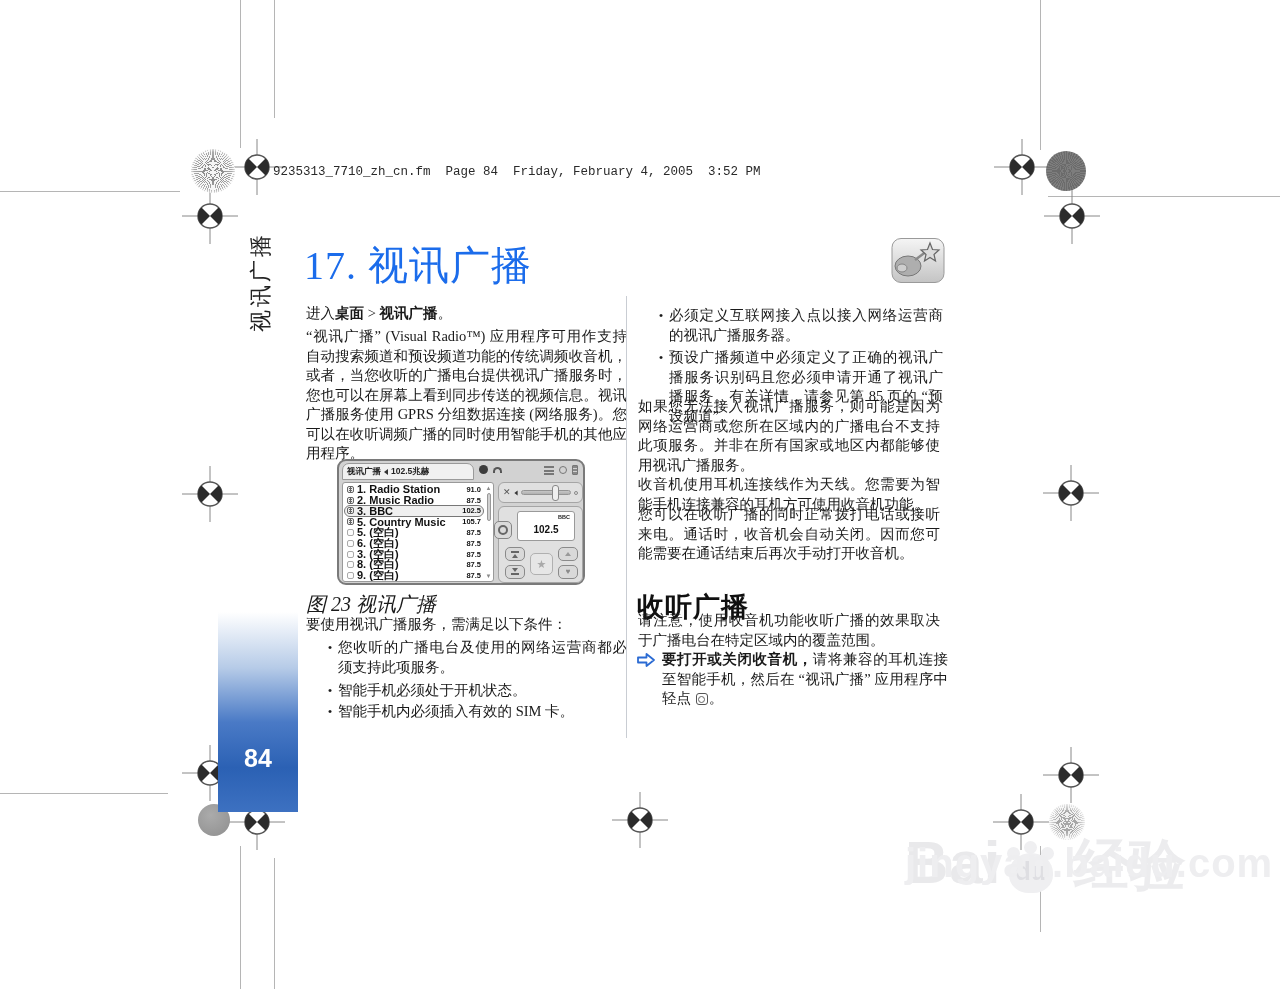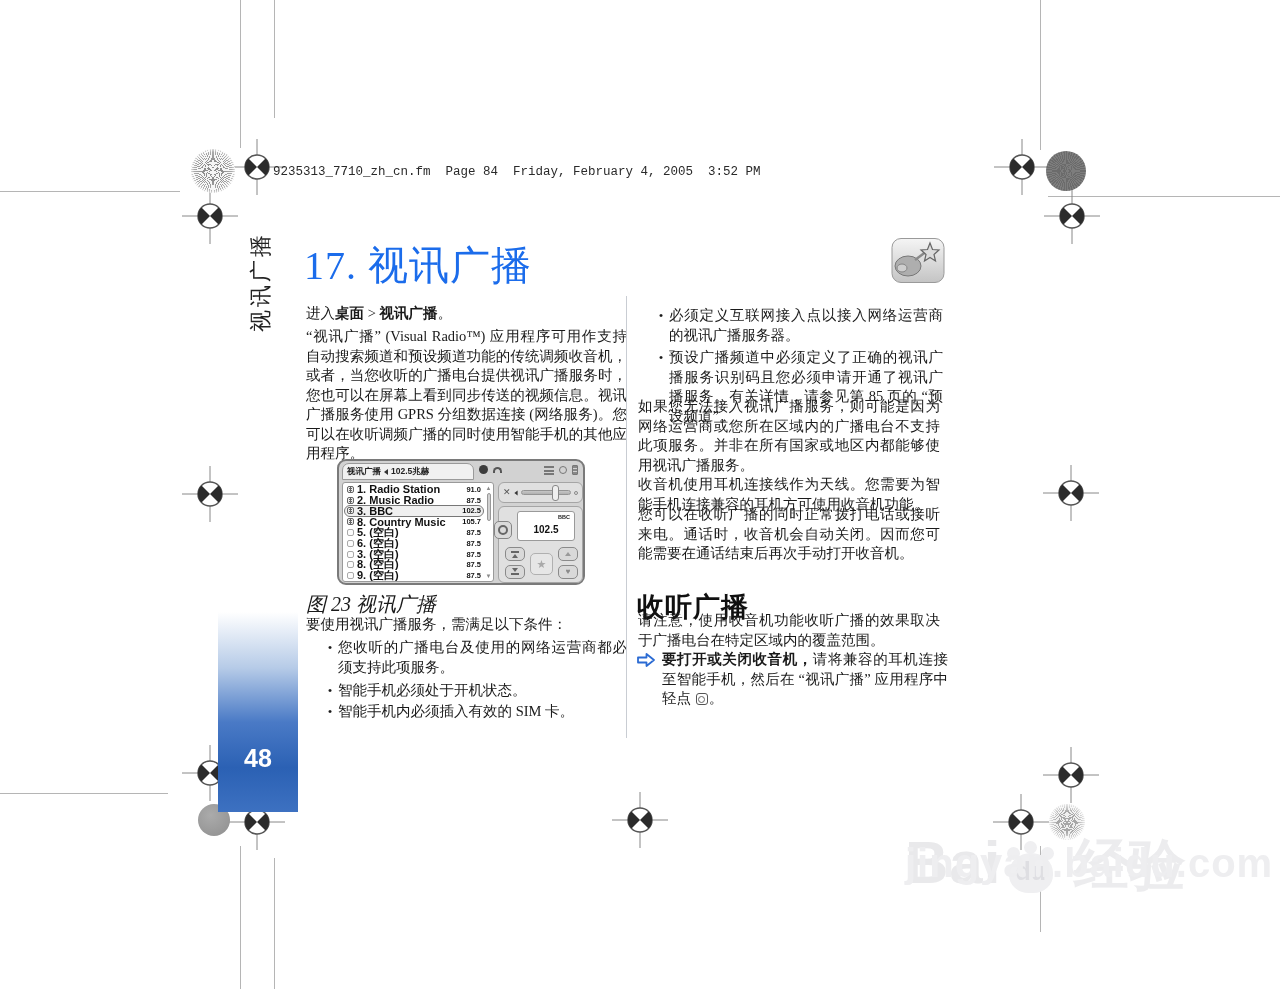--- a/index.html
+++ b/index.html
@@ -205,21 +205,21 @@
     <span class="wm-du">du</span>
   </span>
   <span class="wm-jy">经验</span>
 </div>
 <div class="abs wm wm-row2">jingyan.baidu.com</div>
 
 <div class="abs doc-header">9235313_7710_zh_cn.fm  Page 84  Friday, February 4, 2005  3:52 PM</div>
 
 <div class="abs side-label">视讯广播</div>
 <div class="abs blue-bar">
-  <div class="page-num">48</div>
+  <div class="page-num">84</div>
 </div>
 
 <div class="abs chap-title">17. 视讯广播</div>
 <svg class="abs chap-icon" width="54" height="47" viewBox="0 0 54 47">
   <defs>
     <linearGradient id="icg" x1="0" y1="0" x2="0" y2="1">
       <stop offset="0" stop-color="#f5f5f5"></stop>
         <stop offset="1" stop-color="#c4c4c4"></stop>
     </linearGradient>
   </defs>
@@ -265,21 +265,21 @@
   </div>
 
   <div class="prow sel">
     <span class="chk preset"></span>
     <span class="pname">3. BBC</span>
     <span class="pfreq">102.5</span>
   </div>
 
   <div class="prow">
     <span class="chk preset"></span>
-    <span class="pname">8. Country Music</span>
+    <span class="pname">5. Country Music</span>
     <span class="pfreq">105.7</span>
   </div>
 
   <div class="prow">
     <span class="chk"></span>
     <span class="pname">5. (空白)</span>
     <span class="pfreq">87.5</span>
   </div>
 
   <div class="prow">

